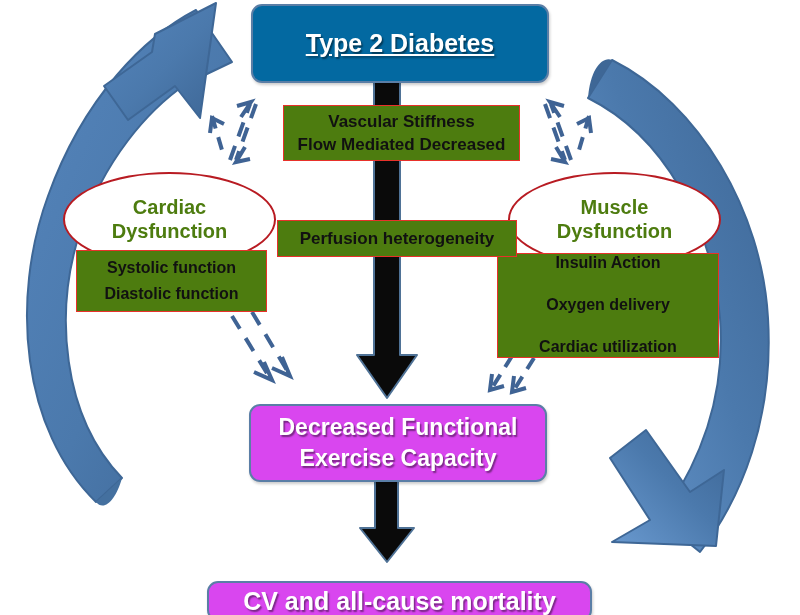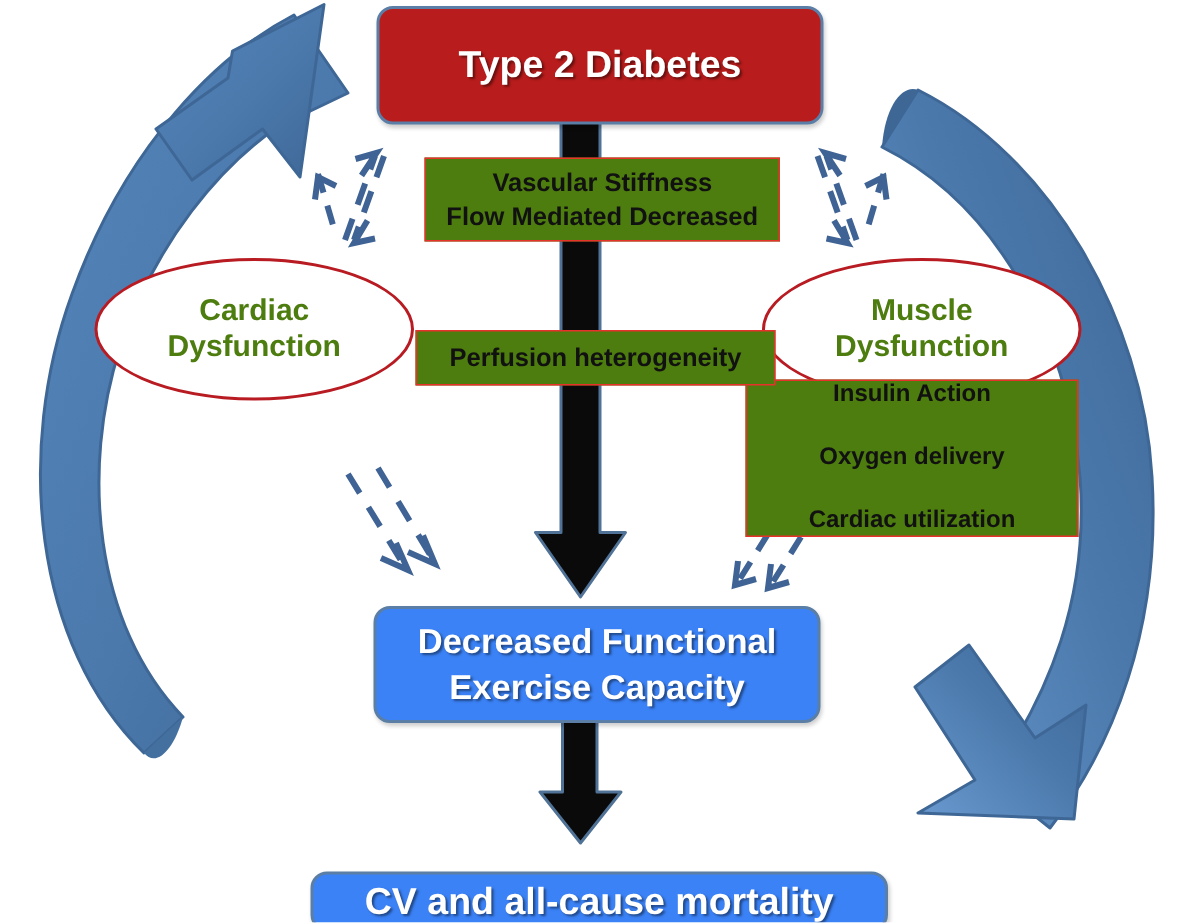--- a/index.html
+++ b/index.html
@@ -40,22 +40,22 @@
 
   
   .solid-box {
     border-radius: 11px;
     border: 2.5px solid #5A7EA6;
     color: #ffffff;
     font-weight: bold;
     text-shadow: 1.5px 1.5px 1.6px rgba(0,0,0,0.45);
     box-shadow: 1px 2px 3px rgba(0,0,0,0.20);
   }
-  .box-orange { background: #b91c1c; }
-  .box-red    { background: #3b82f6; }
+  .box-orange { background: #0369a1; text-decoration: underline; }
+  .box-red    { background: #d946ef; }
 
   
   .outline-box {
     background: #4d7c0f;
     border: 1.4px solid #E8312A;
     color: #111111;
     font-weight: bold;
   }
   .outline-box .line { display: block; }
 
@@ -236,20 +236,24 @@
   <div class="node ellipse-node" id="node-cardiac-dysfunction">
     <span class="line">Cardiac</span>
     <span class="line">Dysfunction</span>
   </div>
 
   <div class="node ellipse-node" id="node-muscle-dysfunction">
     <span class="line">Muscle</span>
     <span class="line">Dysfunction</span>
   </div>
 
+  <div class="node outline-box" id="node-cardiac-details">
+    <span class="line">Systolic function</span>
+    <span class="line">Diastolic function</span>
+  </div>
 
   <div class="node outline-box" id="node-muscle-details">
     <span class="line">Insulin Action</span>
     <span class="line">Oxygen delivery</span>
     <span class="line">Cardiac utilization</span>
   </div>
 
   <div class="node outline-box" id="node-perfusion">
     <span class="line">Perfusion heterogeneity</span>
   </div>

